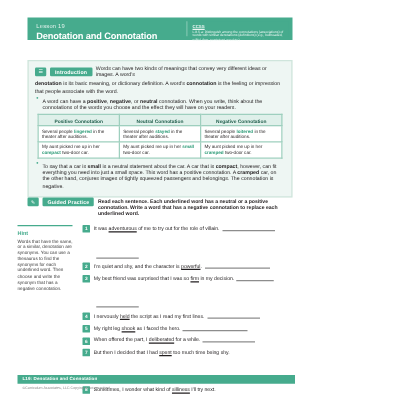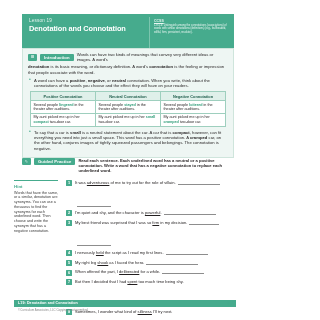--- a/index.html
+++ b/index.html
@@ -7,21 +7,21 @@
     width:250px;height:320px;overflow:hidden;
     background:#ffffff;
     font-family:"Liberation Sans", sans-serif;
     color:#231f20;
     -webkit-font-smoothing:antialiased;
   }
   .page{position:relative;width:250px;height:320px;background:#fff;box-sizing:border-box;}
 
   
   .header{
-    position:absolute;left:22px;top:14px;width:212px;height:40px;
+    position:absolute;left:22px;top:14px;width:212px;height:18px;
     background:#46ab8d;display:flex;align-items:stretch;
   }
   .hdr-left{flex:1;padding:4px 0 0 7px;color:#ffffff;}
   .lesson-no{font-size:4.6px;letter-spacing:.2px;line-height:6px;margin-bottom:1px;color:#e4f3ee;}
   .lesson-title{font-size:7.4px;font-weight:bold;line-height:8.4px;letter-spacing:-.1px;}
   .ccss{
     width:74px;margin:3px 3px 3px 0;background:#46ab8d;
     border-left:1px solid #7cc5ae;padding:2px 3px 0 4px;color:#eaf6f2;
   }
   .ccss-title{font-size:3.5px;font-weight:bold;text-decoration:underline;line-height:4px;margin-bottom:1px;}

